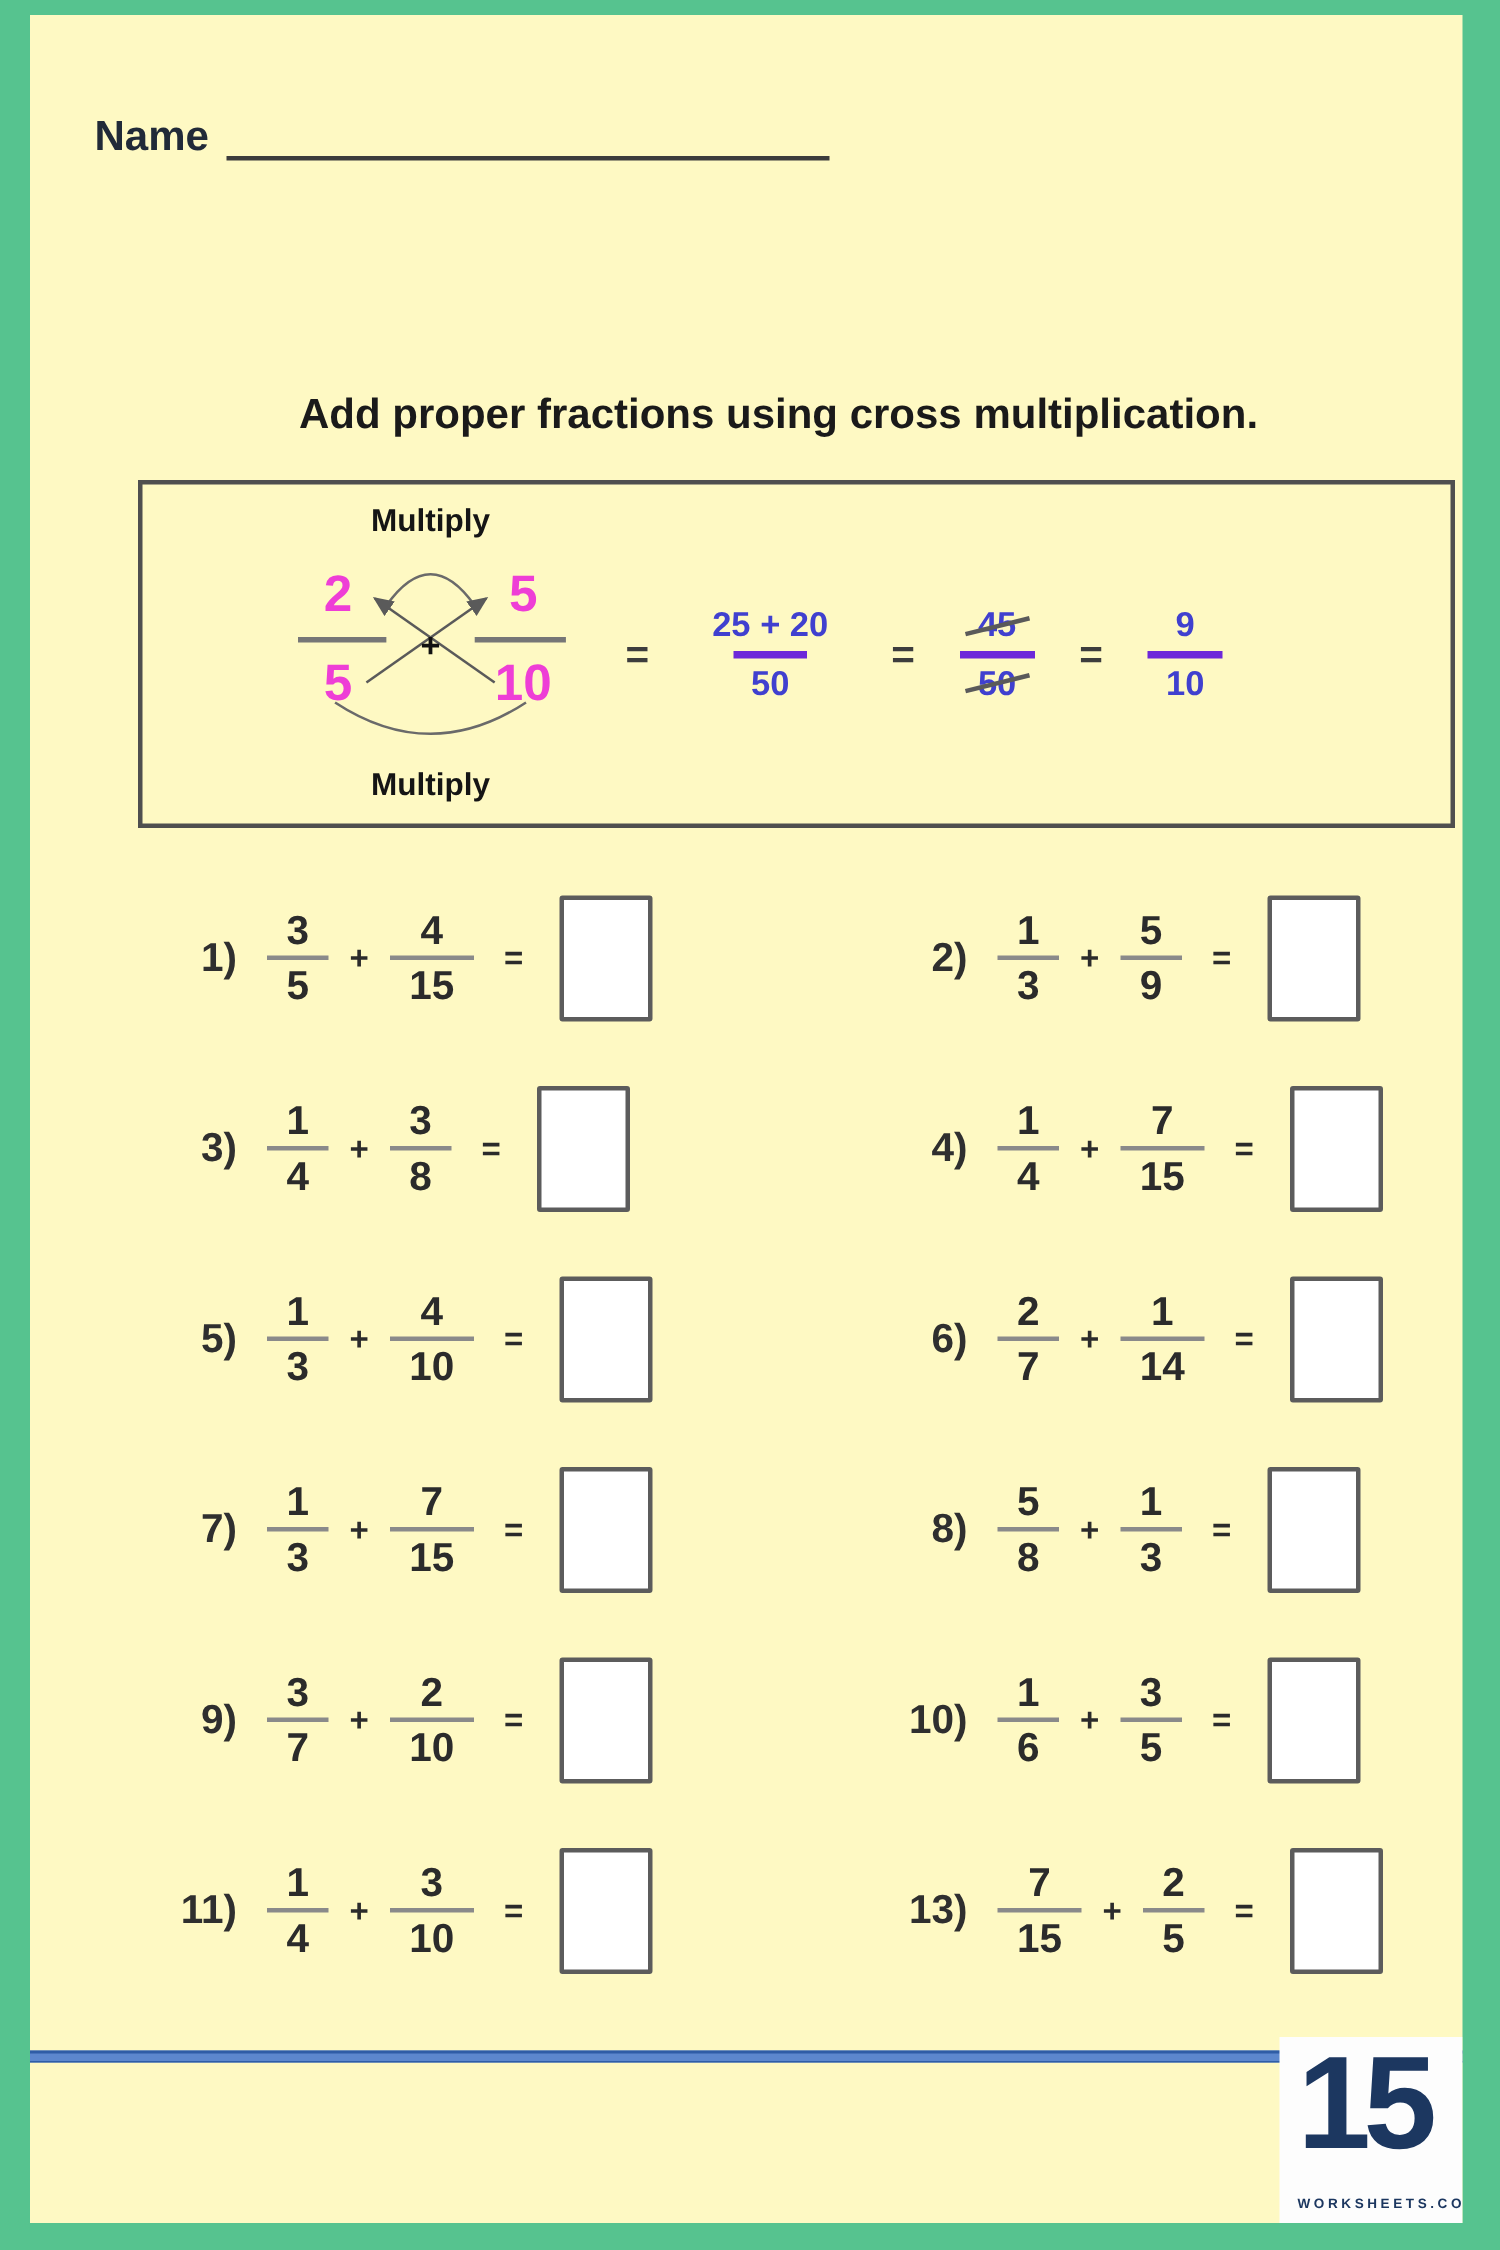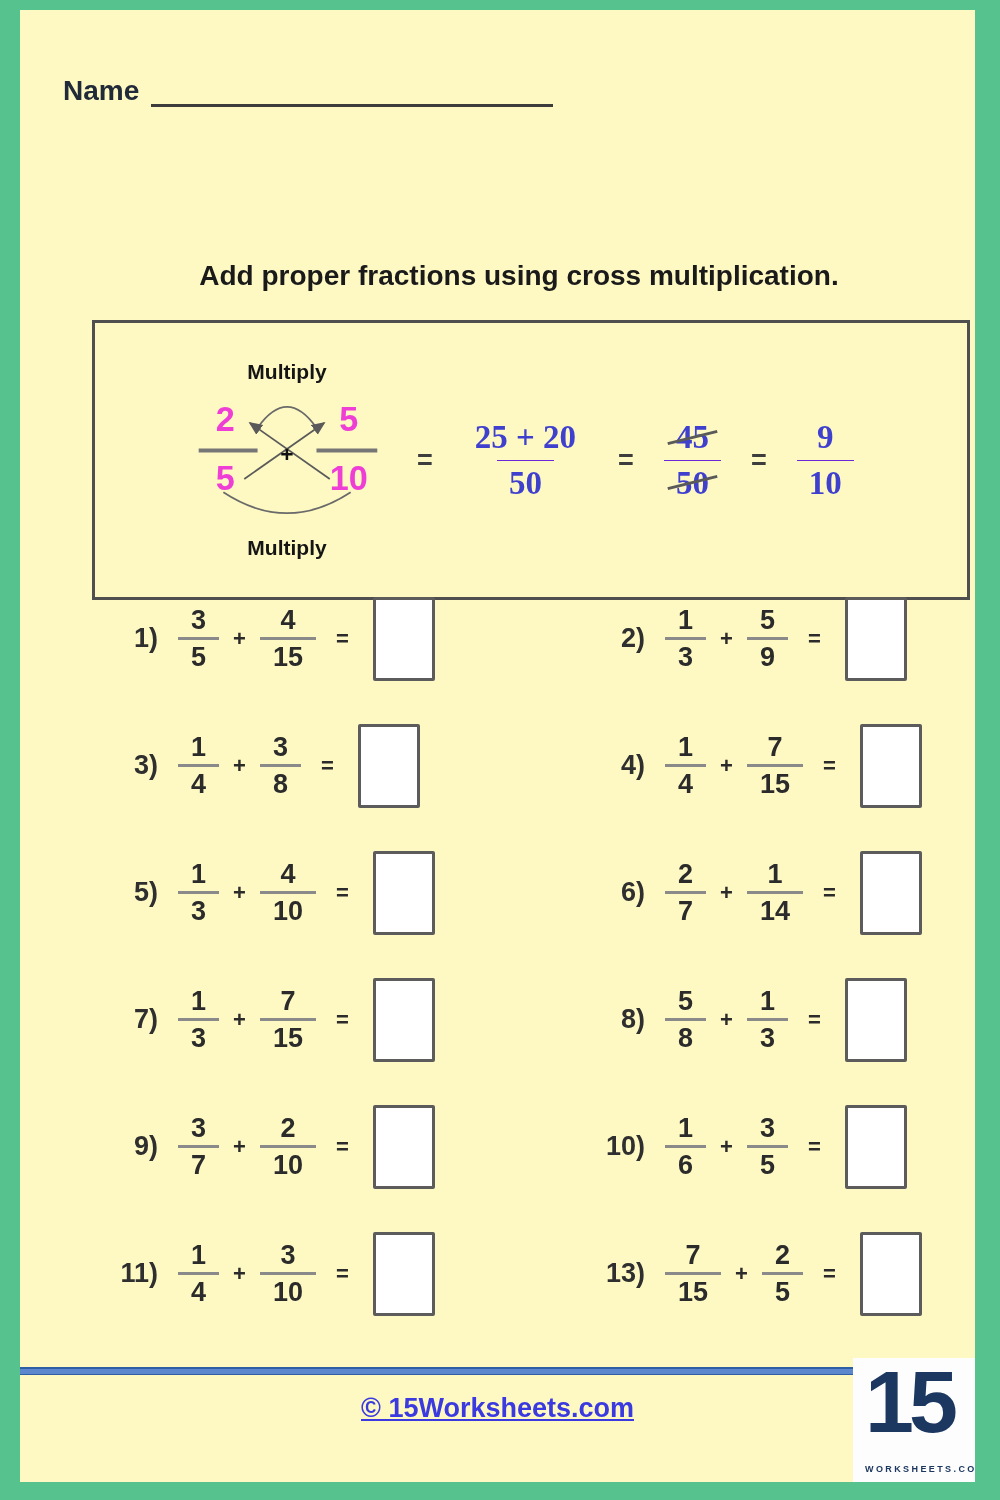--- a/index.html
+++ b/index.html
@@ -24,42 +24,42 @@
     position:absolute; top:166px; left:55px; width:890px; text-align:center;
     font-size:47px; font-weight:bold; color:#0f0f0f; letter-spacing:1px;
   }
   .subtitle {
     position:absolute; top:250px; left:54px; width:890px; text-align:center;
     font-size:28px; font-weight:600; color:#1a1a1a;
   }
 
   
   .example-box {
-    position:absolute; left:72px; top:310px; width:878px; height:280px;
+    position:absolute; left:72px; top:310px; width:878px; height:232px;
     border:3px solid #4f4f4f; box-sizing:border-box;
     display:flex; align-items:center;
   }
   .example-content { display:flex; align-items:center; gap:30px; padding-left:92px; }
   .diagram-col { display:flex; flex-direction:column; align-items:center; width:200px; }
   .multiply-label { font-size:21px; font-weight:bold; color:#151515; }
   .cross-svg { display:block; }
   .cross-svg text { font-family:"Liberation Sans", sans-serif; font-weight:bold; }
   .cross-svg .mag { font-size:36px; fill:#ee3ed6; }
   .cross-svg .plus-center { font-size:24px; fill:#111; }
   .cross-svg .fbar { stroke:#767676; stroke-width:4; }
   .cross-svg .xline { stroke:#5a5a5a; stroke-width:1.8; fill:none; }
   .cross-svg .arc { stroke:#6a6a6a; stroke-width:1.8; fill:none; }
 
   .ex-eq { font-size:27px; font-weight:bold; color:#3d3d3d; }
   .ex-frac {
     display:inline-flex; flex-direction:column; align-items:center;
-    font-size:33px; font-weight:bold; color:#4040cf; line-height:1.1;font-family:Liberation Serif, serif;
+    font-size:23px; font-weight:bold; color:#4040cf; line-height:1.1;
   }
   .ex-frac .num { padding:0 12px 4px; white-space:nowrap; }
-  .ex-frac .den { border-top:1px solid #6d28d9; padding:4px 12px 0; white-space:nowrap; }
+  .ex-frac .den { border-top:5px solid #6d28d9; padding:4px 12px 0; white-space:nowrap; }
   .struck { position:relative; display:inline-block; }
   .struck::after {
     content:""; position:absolute; left:-9px; right:-9px; top:46%;
     border-top:3px solid #5a5a5a; transform:rotate(-14deg);
   }
 
   
   .problems {
     position:absolute; left:60px; top:565px; width:890px;
     display:grid; grid-template-columns:1fr 1fr; grid-auto-rows:127px;
@@ -339,21 +339,18 @@
     <span class="frac">
       <span class="num">2</span>
       <span class="den">5</span>
     </span>
     <span class="op eq">=</span>
     <span class="answer-box"></span>
   </div>
 </div>
 
   <div class="footer-line"></div>
-  <div class="footer-link-wrap">
-    <span class="footer-link">© 15Worksheets.com</span>
-  </div>
   <div class="logo">
     <div class="logo-number">15</div>
     <div class="logo-caption">WORKSHEETS.CO</div>
   </div>
 
 </div>
 
 </body></html>

